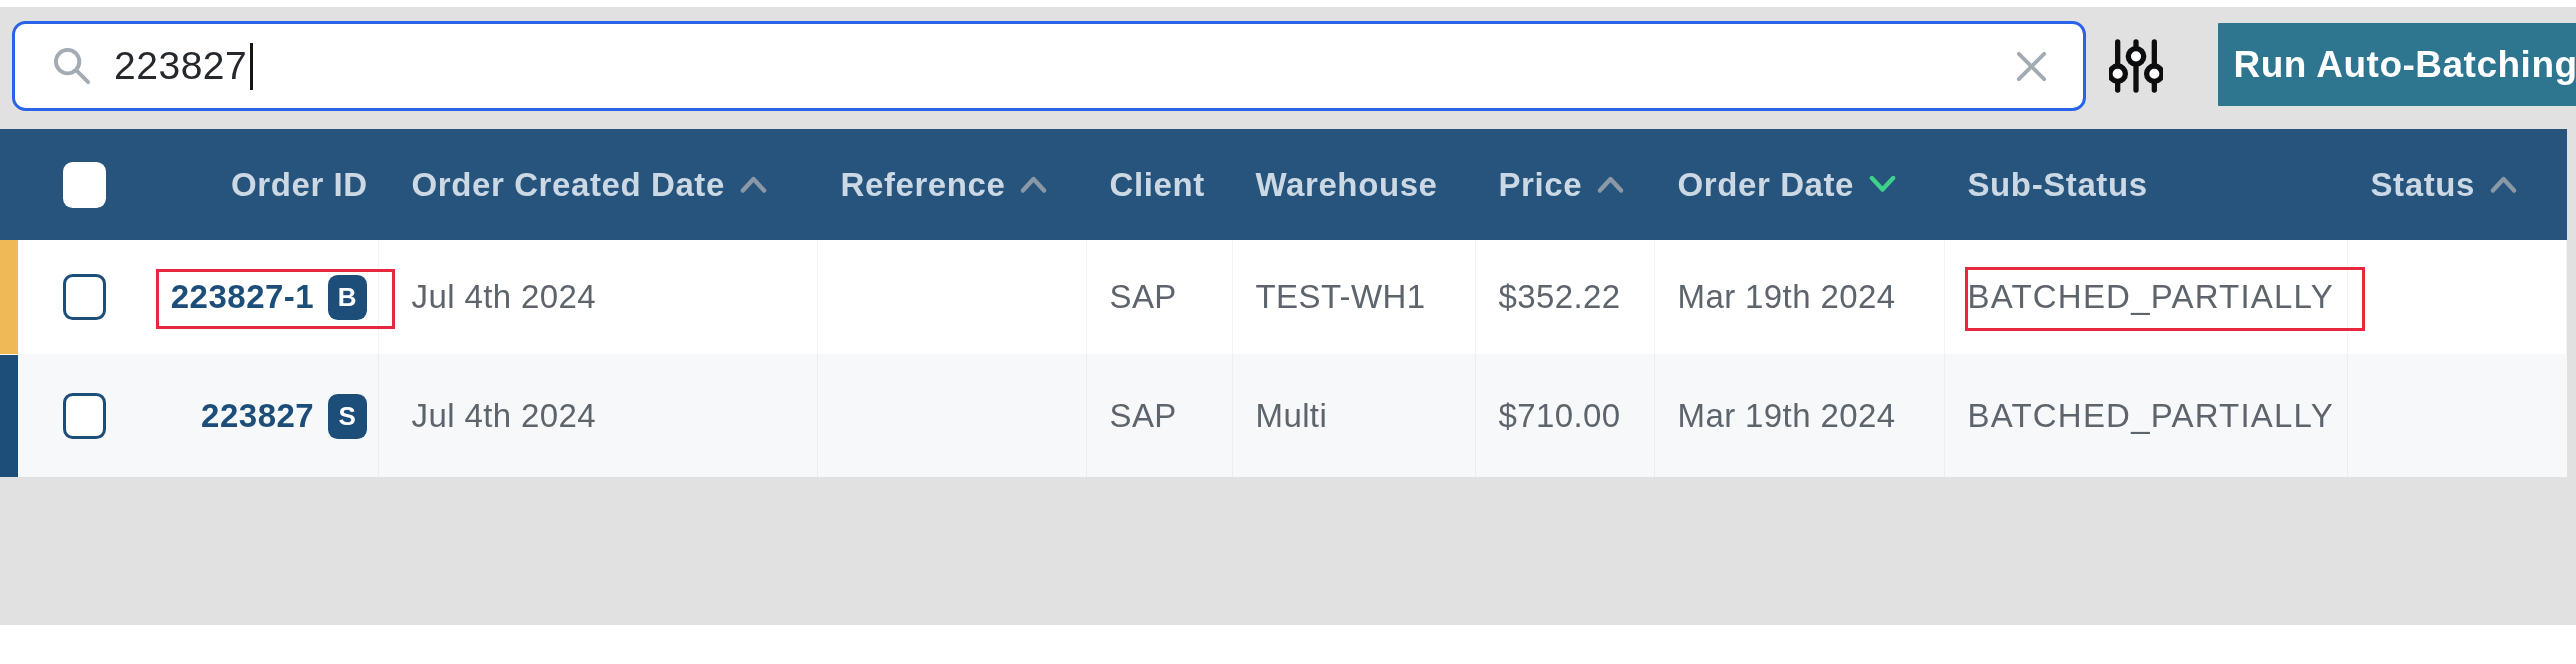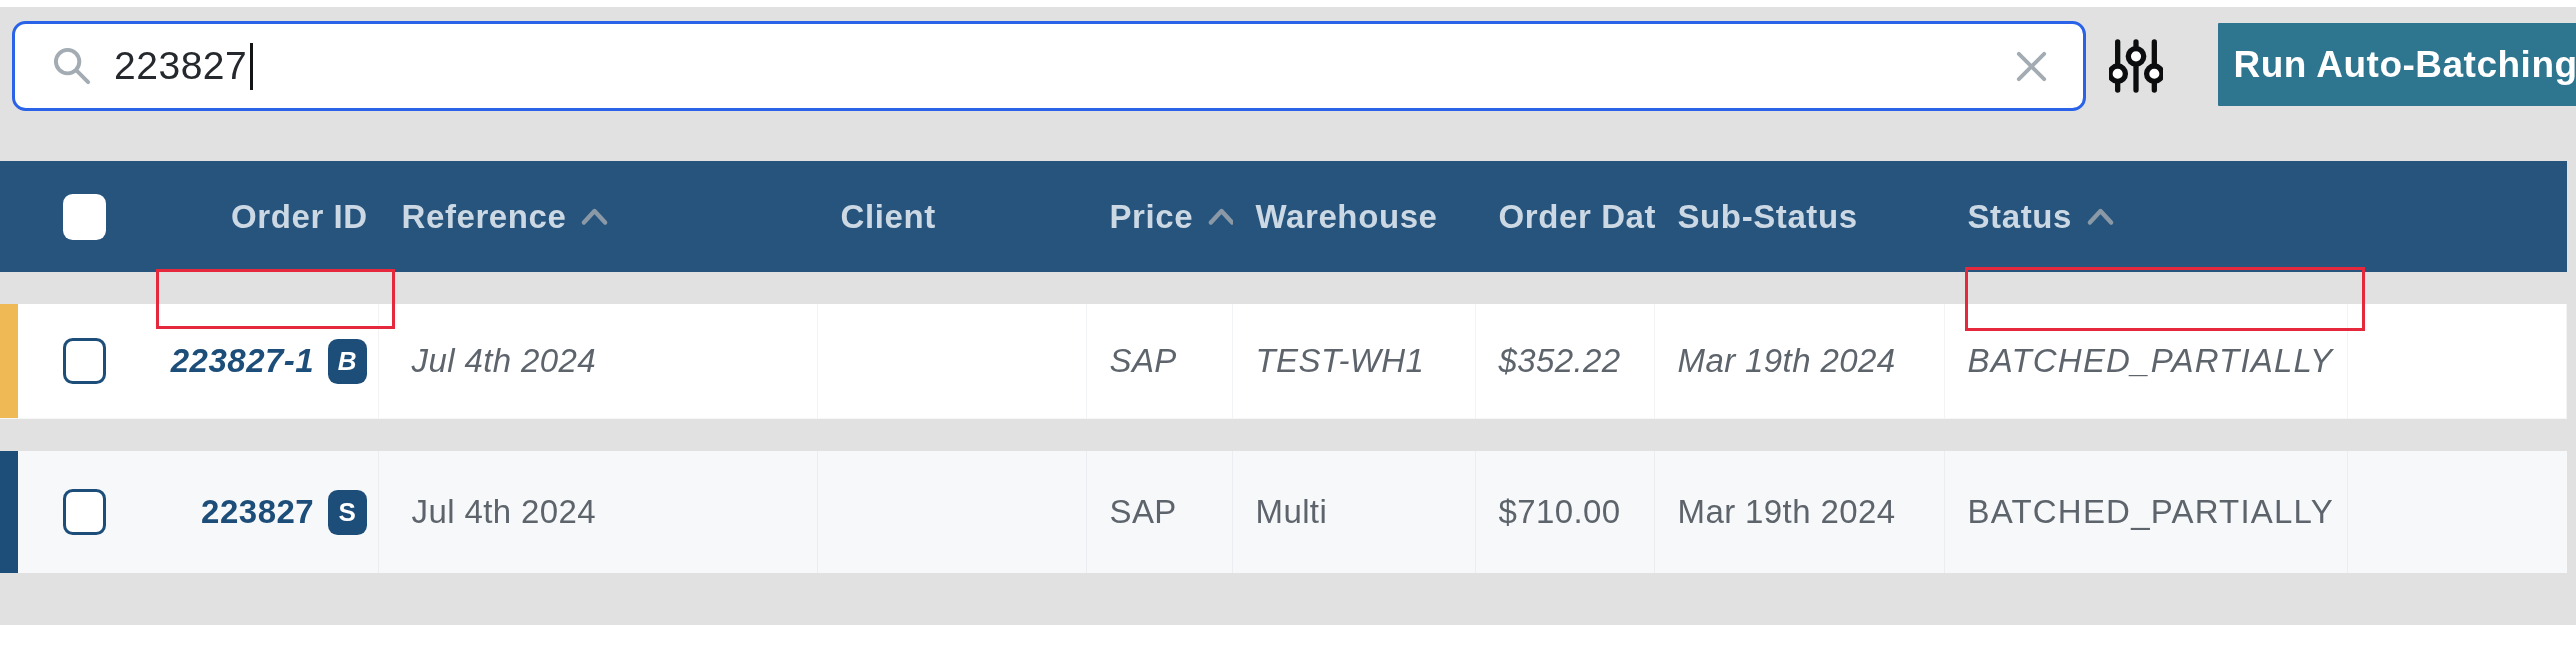--- a/index.html
+++ b/index.html
@@ -28,36 +28,36 @@
     position:absolute; left:2194px; top:23px; width:375px; height:83px;
     background:var(--button_teal,#2e7590); color:#fff; border:none; border-radius:1px;
     font-family:inherit; font-size:37px; font-weight:600; letter-spacing:0.5px; cursor:pointer;margin-left:24px;
   }
 
   
   .table { position:absolute; left:0; top:129px; width:2567px; }
   .grid-row {
     display:grid;
     grid-template-columns:17.5px 124px 237px 439px 269px 146px 243px 179px 290px 403px minmax(0,1fr);
-    width:100%; align-items:center;margin-top:32px;
+    width:100%; align-items:center;
   }
   .thead { height:111px; background:var(--header_navy,#26547d); color:var(--header_text,#ccd9e4); }
   .th { display:flex; align-items:center; font-size:33px; font-weight:600; letter-spacing:0.6px; white-space:nowrap; cursor:pointer; }
   .cell { display:flex; align-items:center; height:100%; padding-left:23px; white-space:nowrap; overflow:hidden; }
   .c-strip { padding:0; }
   .c-check { padding-left:45px; }
   .th.c-orderid { padding-left:52px; }
   .cell.c-created { padding-left:33px; }
 
   .chev { margin-left:13.6px; flex:0 0 auto; }
   .chev.asc { color:var(--sort_gray,#8b99a7); }
   .chev.desc { color:var(--sort_green,#3fd18a); }
 
   .trow { font-size:33px; color:var(--body_text,#5d646c); letter-spacing:0.4px; cursor:pointer; }
-  .row1 { height:115px; background:var(--row_bg,#ffffff);font-style:italic; }
+  .row1 { height:115px; background:var(--row_bg,#ffffff); }
   .row2 { height:122px; background:var(--row_alt_bg,#f7f8fa); }
   .trow .cell { border-right:1.9px solid rgba(30,45,60,0.05); }
   .trow .c-strip, .trow .c-check { border-right:none; }
   .row1 .cell { border-bottom:1px solid rgba(30,45,60,0.04); }
 
   .accent-bar { width:17.5px; height:100%; display:block; }
 
   .checkbox { width:43px; height:46px; border-radius:9.7px; background:#fff; flex:0 0 auto; cursor:pointer; }
   .thead .checkbox { border:none; }
   .trow .checkbox { border:3.4px solid var(--navy,#1d4e79); }
@@ -117,37 +117,43 @@
   <div class="table">
 
     <div class="grid-row thead">
       <div class="cell c-strip"></div>
       <div class="cell c-check">
         <span class="checkbox"></span>
       </div>
       <div class="cell th c-orderid">
         <span>Order ID</span>
       </div>
+      <div class="cell th c-created">
+        <span>Order Created Date</span>
+        <svg class="chev asc" width="29" height="18.5" viewBox="0 0 30 19" fill="none">
+            <polyline points="4,16 15,4 26,16" stroke="currentColor" stroke-width="4.5" stroke-linecap="round" stroke-linejoin="round"></polyline>
+          </svg>
+      </div>
       <div class="cell th">
         <span>Reference</span>
         <svg class="chev asc" width="29" height="18.5" viewBox="0 0 30 19" fill="none">
             <polyline points="4,16 15,4 26,16" stroke="currentColor" stroke-width="4.5" stroke-linecap="round" stroke-linejoin="round"></polyline>
           </svg>
       </div>
       <div class="cell th">
         <span>Client</span>
       </div>
       <div class="cell th">
+        <span>Warehouse</span>
+      </div>
+      <div class="cell th">
         <span>Price</span>
         <svg class="chev asc" width="29" height="18.5" viewBox="0 0 30 19" fill="none">
             <polyline points="4,16 15,4 26,16" stroke="currentColor" stroke-width="4.5" stroke-linecap="round" stroke-linejoin="round"></polyline>
           </svg>
-      </div>
-      <div class="cell th">
-        <span>Warehouse</span>
       </div>
       <div class="cell th">
         <span>Order Date</span>
         <svg class="chev desc" width="29" height="18.5" viewBox="0 0 30 19" fill="none">
             <polyline points="4,3 15,15 26,3" stroke="currentColor" stroke-width="4.5" stroke-linecap="round" stroke-linejoin="round"></polyline>
           </svg>
       </div>
       <div class="cell th">
         <span>Sub-Status</span>
       </div>

